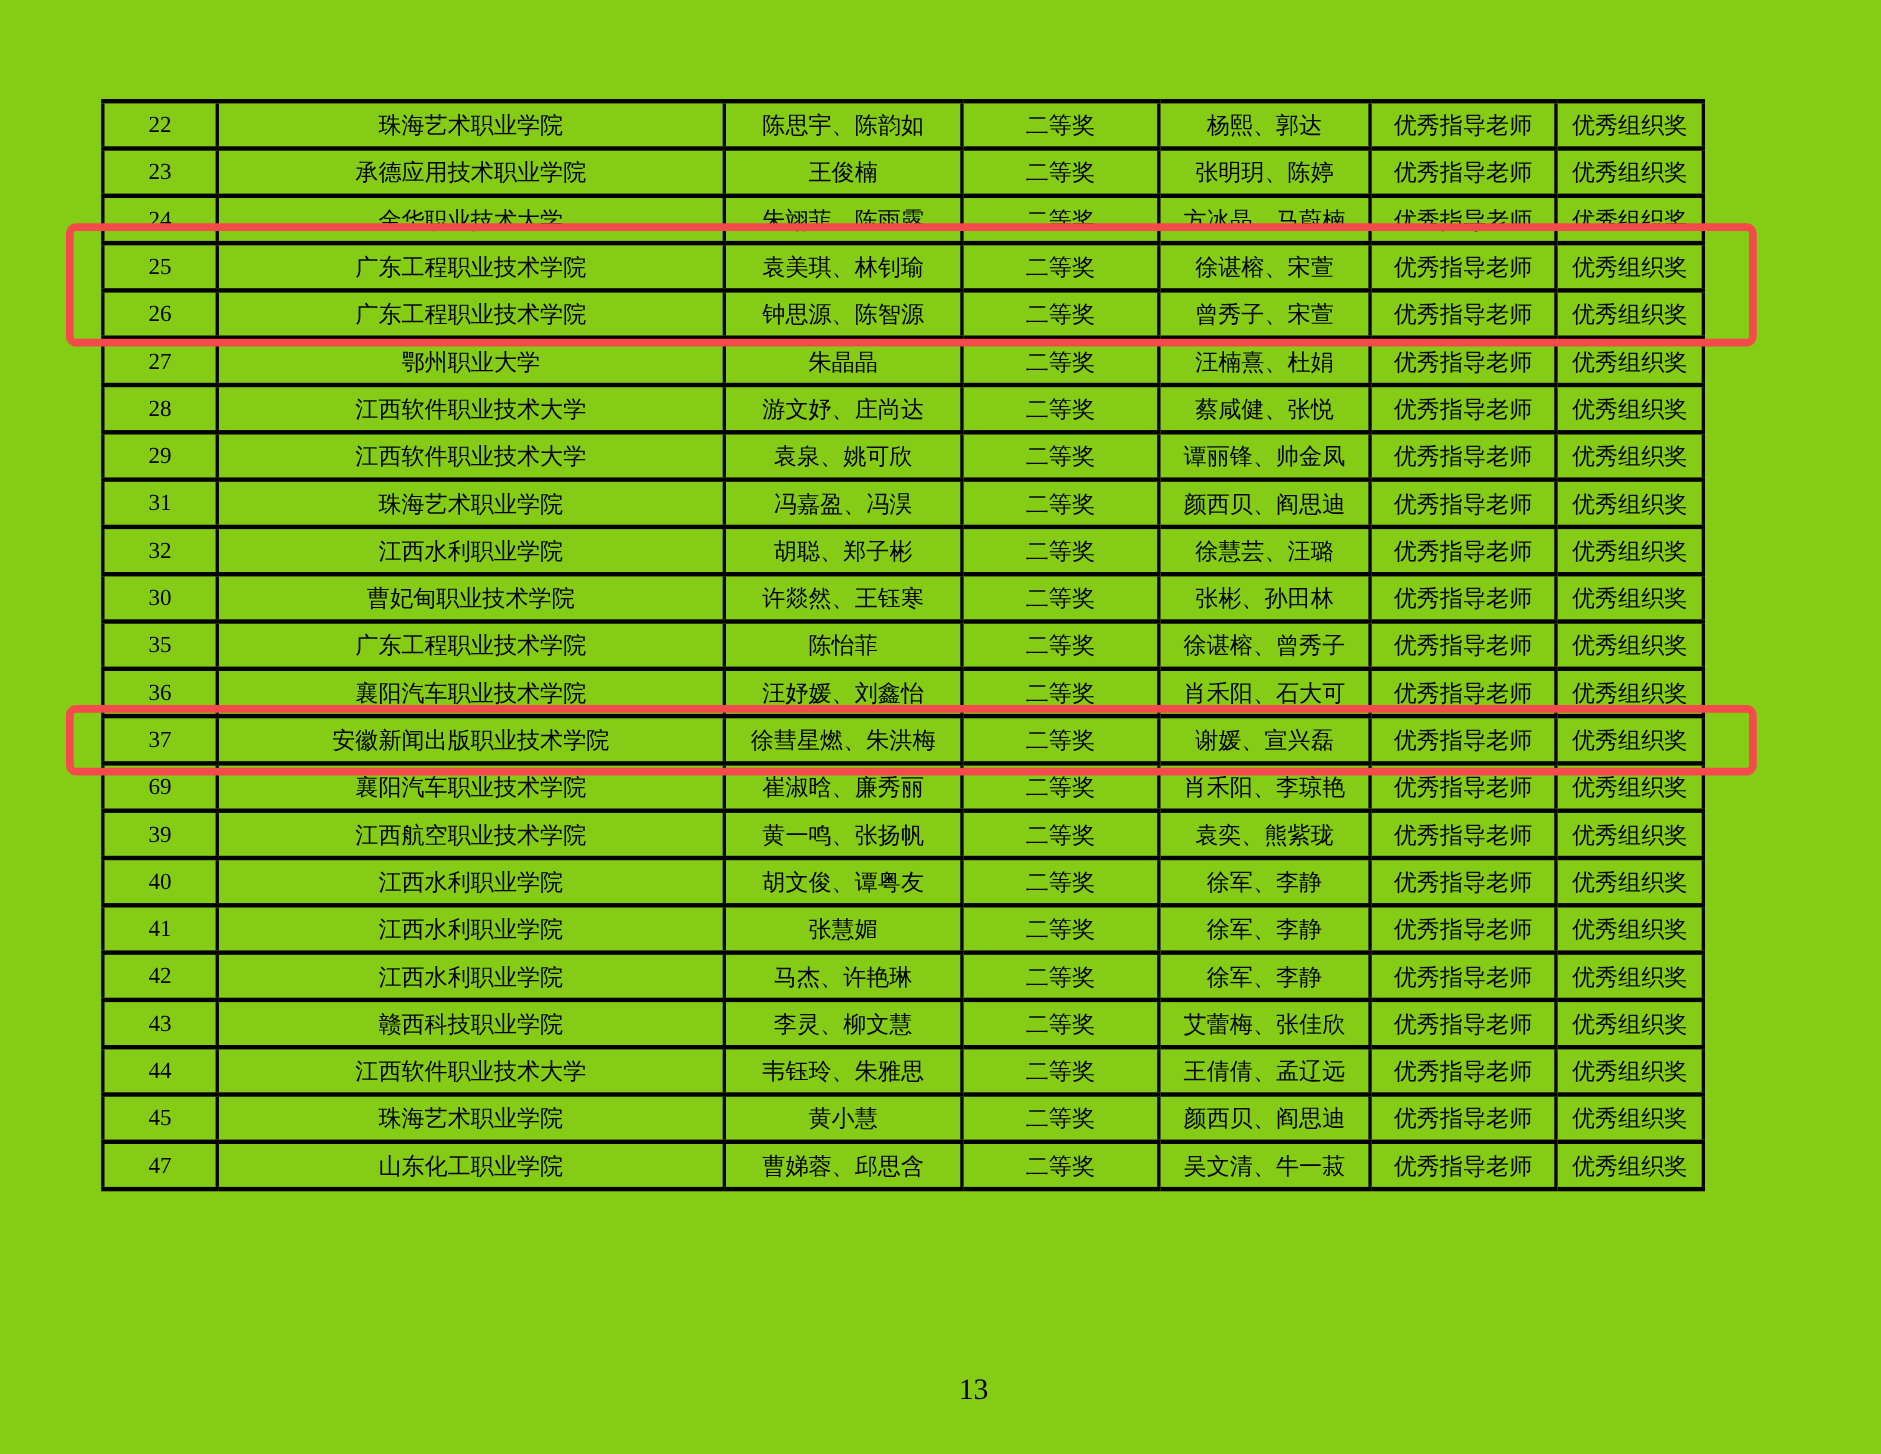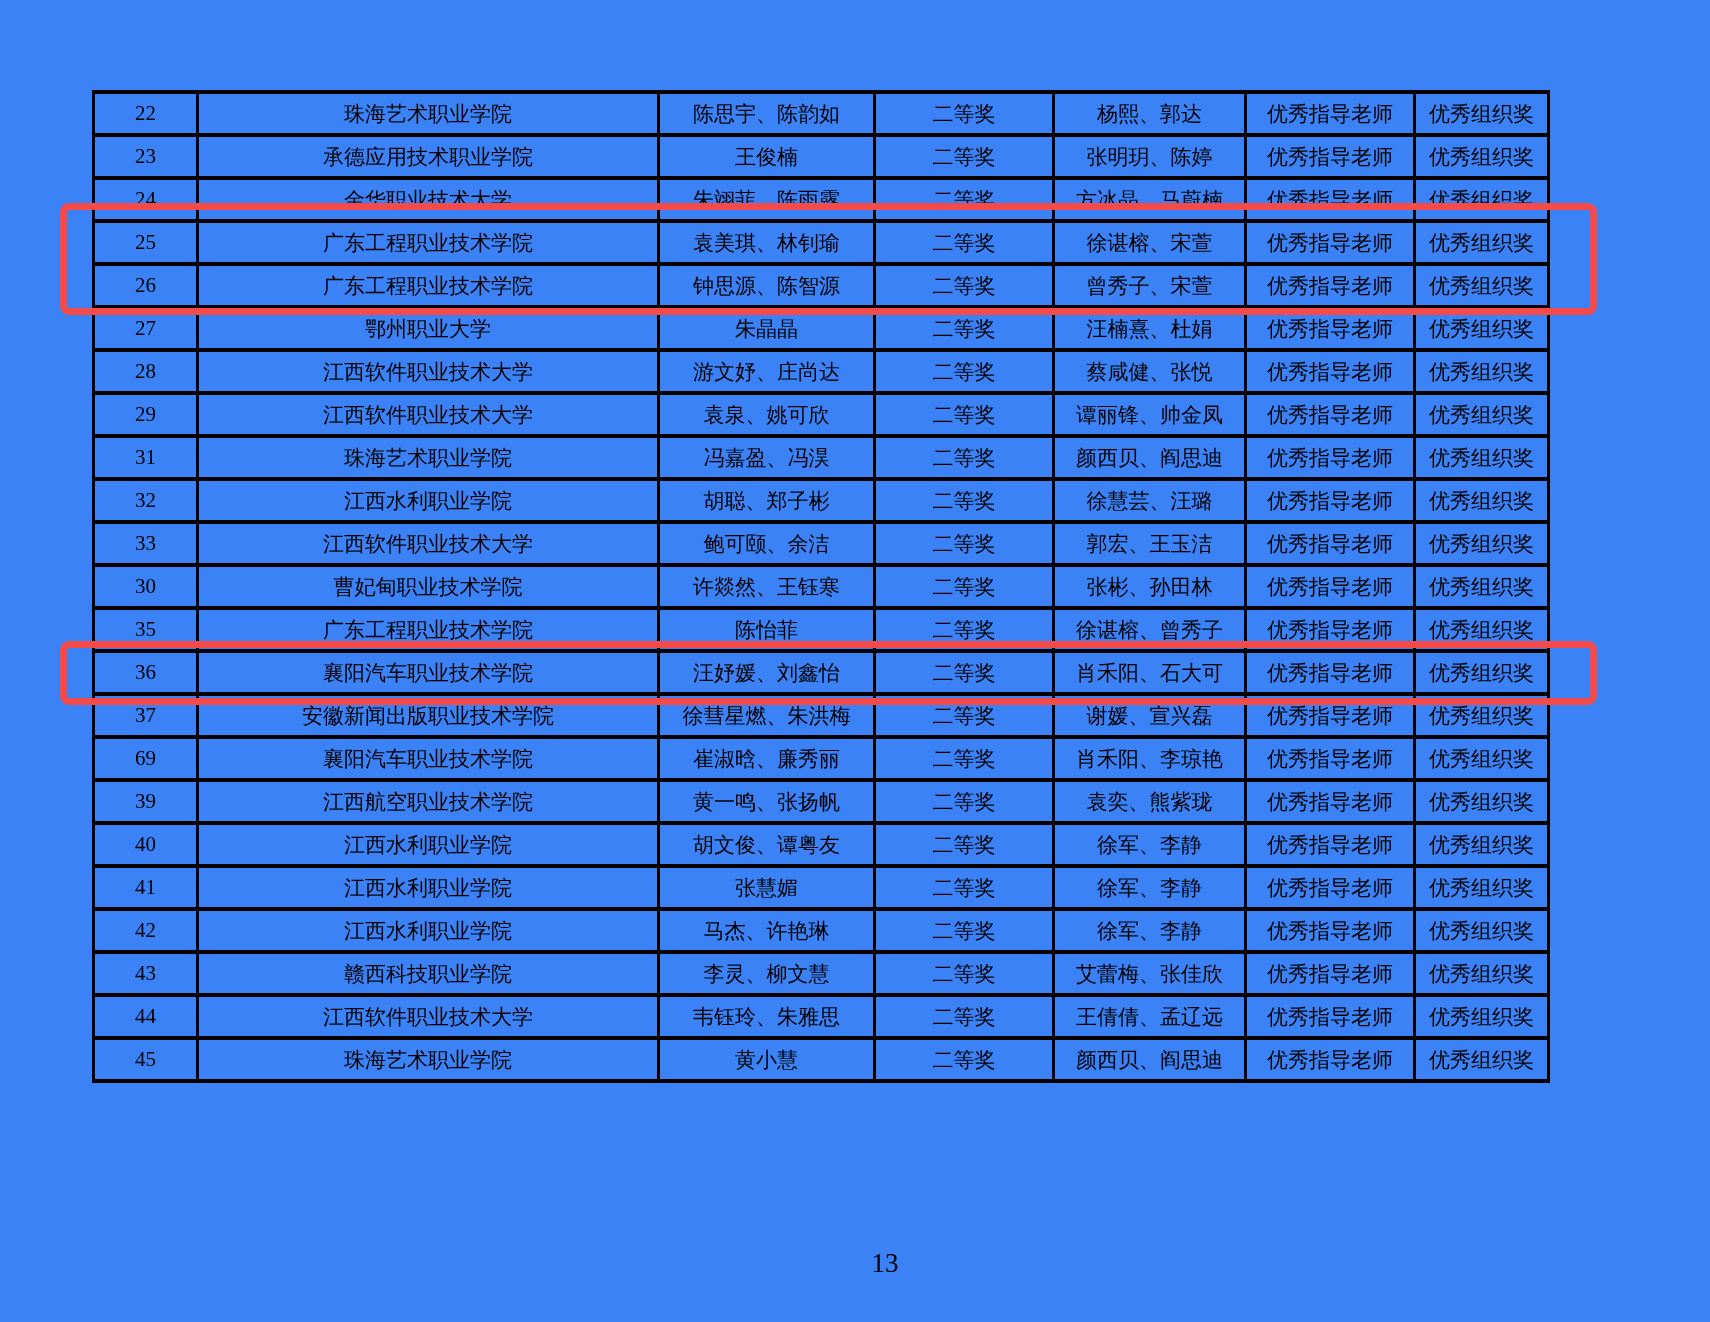--- a/index.html
+++ b/index.html
@@ -1,20 +1,20 @@
 <!DOCTYPE html>
 <html><head>
 <meta charset="utf-8">
 <style>
   html, body { margin: 0; padding: 0; background: #e8e8e8; }
   .page {
     position: relative;
     width: 1710px;
     height: 1322px;
-    background: #3b82f6;
+    background: #84cc16;
     overflow: hidden;
     font-family: "DejaVu Sans", sans-serif;
   }
   table.award-table {
     position: absolute;
     left: 92px;
     top: 90px;
     border-collapse: collapse;
     table-layout: fixed;
     width: 1455px;
@@ -156,29 +156,20 @@
         <tr>
       <td class="c-no">32</td>
       <td class="c-school">江西水利职业学院</td>
       <td class="c-students">胡聪、郑子彬</td>
       <td class="c-award">二等奖</td>
       <td class="c-teachers">徐慧芸、汪璐</td>
       <td class="c-tawd">优秀指导老师</td>
       <td class="c-oawd">优秀组织奖</td>
     </tr>
         <tr>
-      <td class="c-no">33</td>
-      <td class="c-school">江西软件职业技术大学</td>
-      <td class="c-students">鲍可颐、余洁</td>
-      <td class="c-award">二等奖</td>
-      <td class="c-teachers">郭宏、王玉洁</td>
-      <td class="c-tawd">优秀指导老师</td>
-      <td class="c-oawd">优秀组织奖</td>
-    </tr>
-        <tr>
       <td class="c-no">30</td>
       <td class="c-school">曹妃甸职业技术学院</td>
       <td class="c-students">许燚然、王钰寒</td>
       <td class="c-award">二等奖</td>
       <td class="c-teachers">张彬、孙田林</td>
       <td class="c-tawd">优秀指导老师</td>
       <td class="c-oawd">优秀组织奖</td>
     </tr>
         <tr>
       <td class="c-no">35</td>
@@ -272,20 +263,29 @@
     </tr>
         <tr>
       <td class="c-no">45</td>
       <td class="c-school">珠海艺术职业学院</td>
       <td class="c-students">黄小慧</td>
       <td class="c-award">二等奖</td>
       <td class="c-teachers">颜西贝、阎思迪</td>
       <td class="c-tawd">优秀指导老师</td>
       <td class="c-oawd">优秀组织奖</td>
     </tr>
+        <tr>
+      <td class="c-no">47</td>
+      <td class="c-school">山东化工职业学院</td>
+      <td class="c-students">曹娣蓉、邱思含</td>
+      <td class="c-award">二等奖</td>
+      <td class="c-teachers">吴文清、牛一菽</td>
+      <td class="c-tawd">优秀指导老师</td>
+      <td class="c-oawd">优秀组织奖</td>
+    </tr>
       </tbody>
   </table>
 
   <div class="hl-box hl-1" style="border-color: rgb(245, 74, 74);"></div>
   <div class="hl-box hl-2" style="border-color: rgb(245, 74, 74);"></div>
 
   <div class="page-number">13</div>
 
 </div>
 

